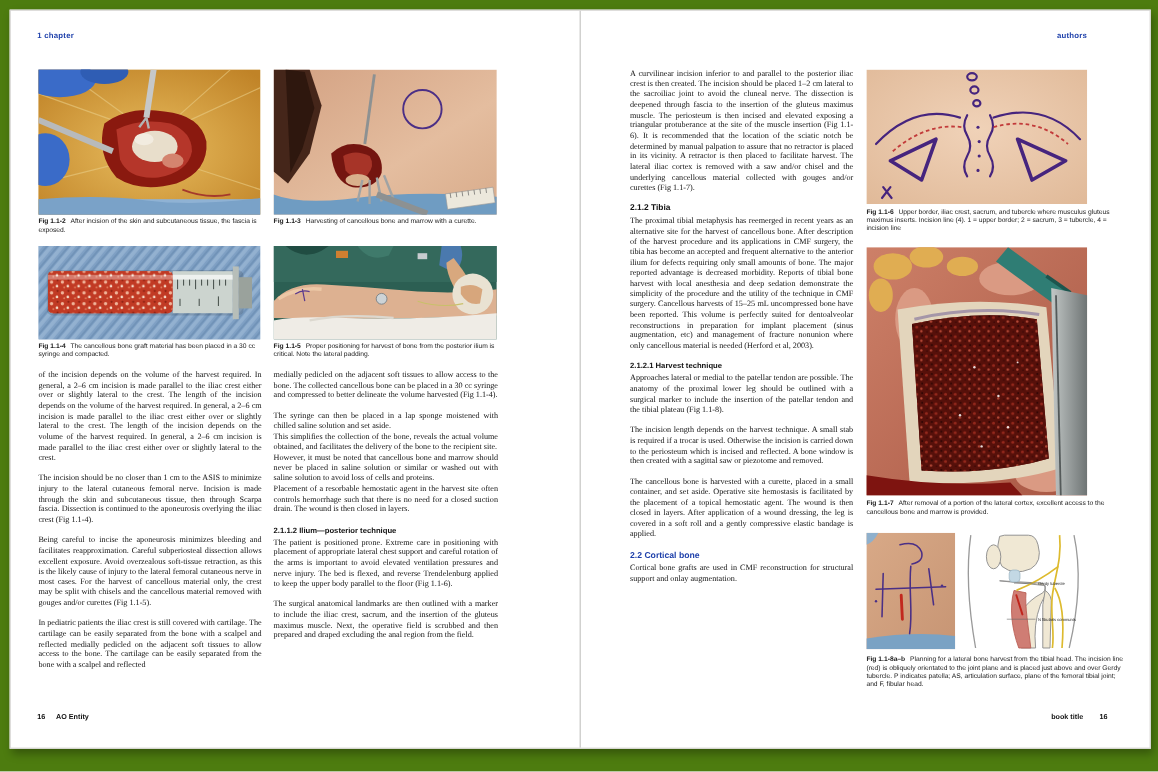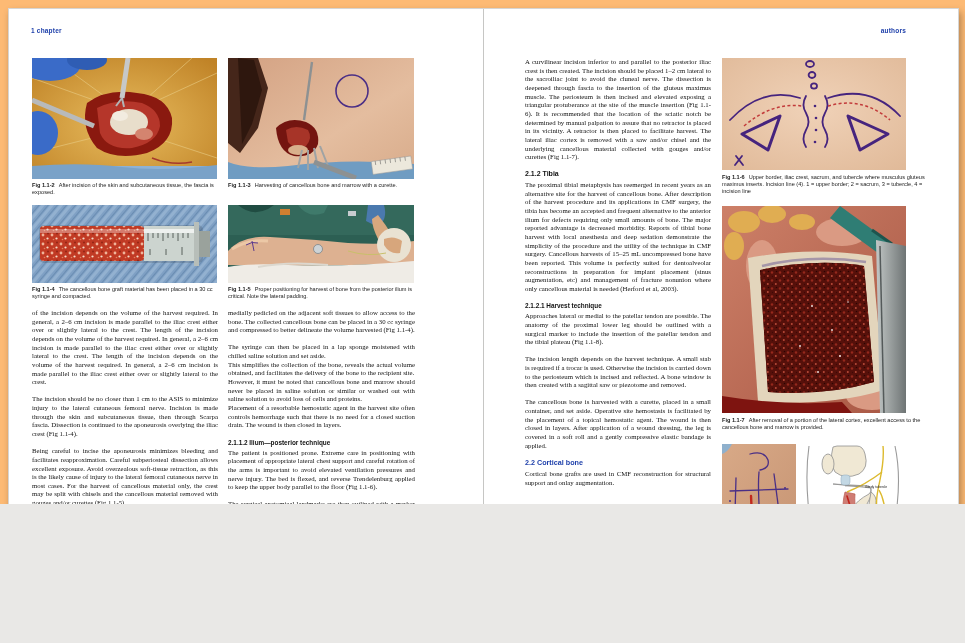--- a/index.html
+++ b/index.html
@@ -1,16 +1,16 @@
 <!DOCTYPE html>
 <html><head>
 <meta charset="utf-8">
 <style>
   html,body{margin:0;padding:0;background:#e9e8e6;}
-  .canvas{position:relative;width:965px;height:504px;background:#fdba74;overflow:hidden;
+  .canvas{position:relative;width:965px;height:643px;background:#4d7c0f;overflow:hidden;
           font-family:"Liberation Sans",sans-serif;}
   .spread{position:absolute;left:8px;top:8px;width:949px;height:614px;background:#ffffff;
           border:1px solid #d6d5d3;box-shadow:2px 4px 7px rgba(0,0,0,0.30);}
   .gutter{position:absolute;left:474px;top:0;width:1px;height:614px;background:#c6c6c4;}
   .page{position:absolute;top:0;height:614px;}
   .page-left{left:0;width:474px;}
   .page-right{left:474px;width:475px;}
   .running-head{position:absolute;font-size:6.5px;font-weight:bold;color:#1d3faa;letter-spacing:.2px;}
   .photo{position:absolute;display:block;}
   .caption{position:absolute;font-size:5.6px;line-height:6.9px;color:#1c1c1c;}

